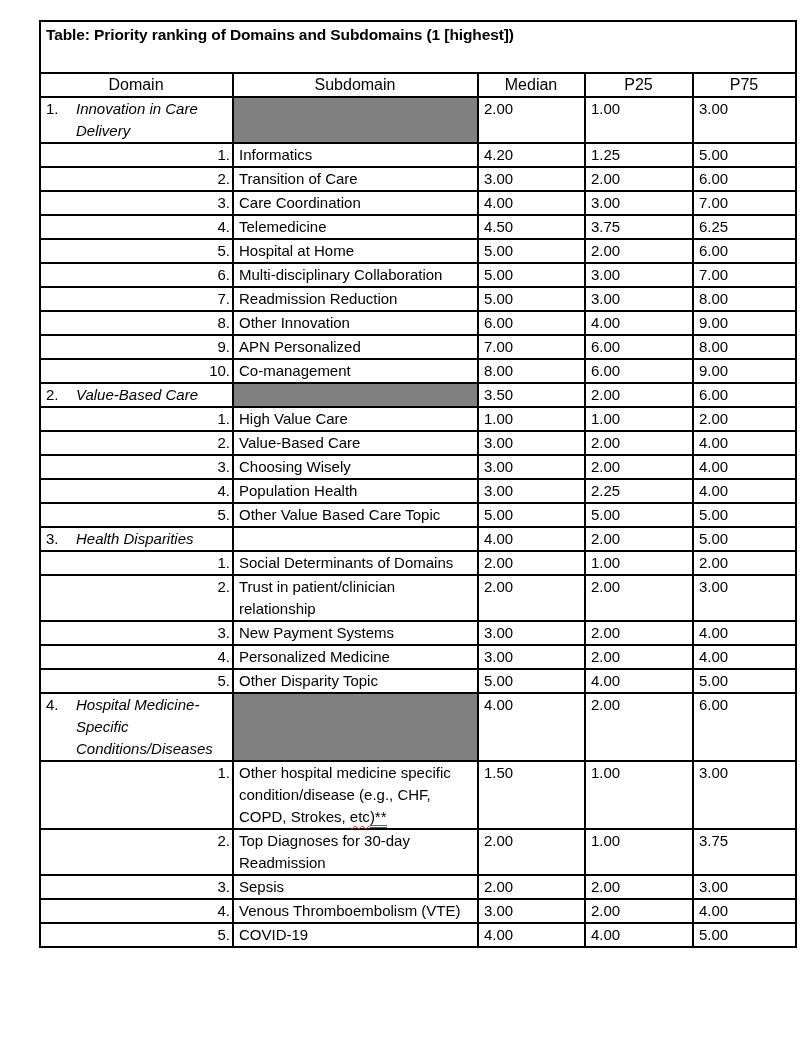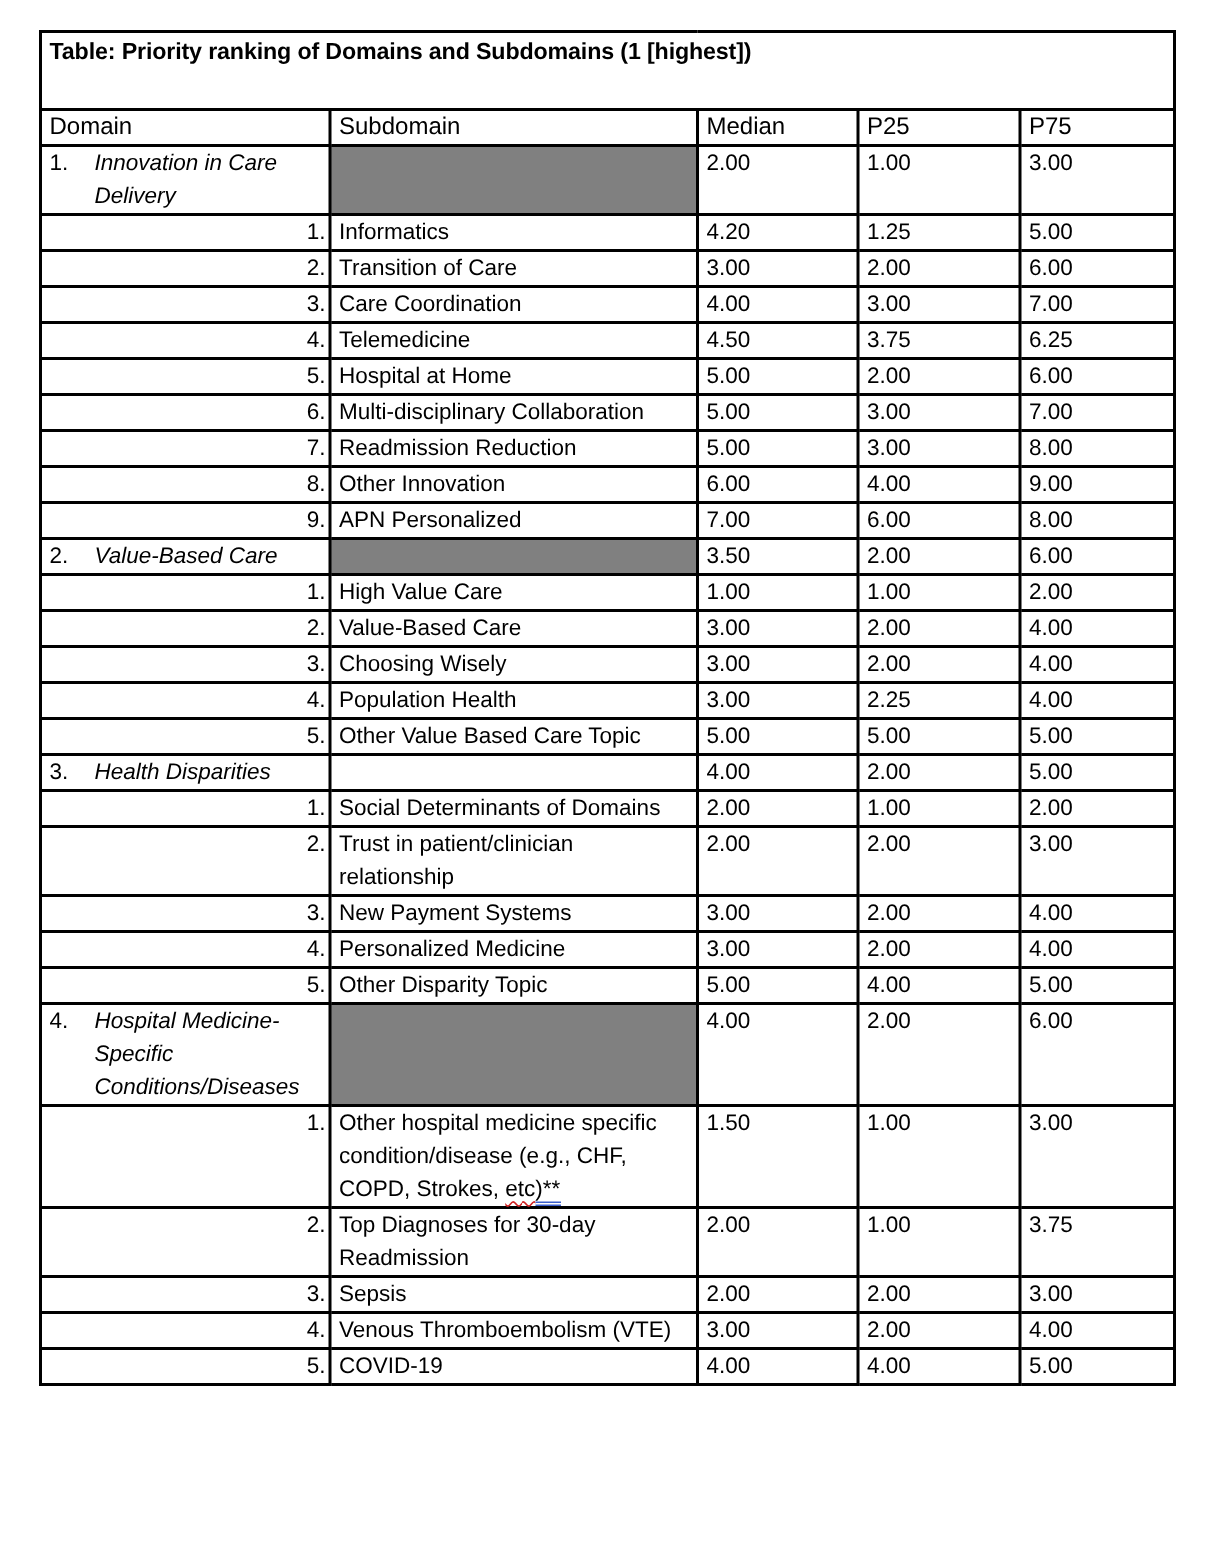--- a/index.html
+++ b/index.html
@@ -9,21 +9,21 @@
     }
     body {
       width: 806px;
       height: 1038px;
       position: relative;
       font-family: "Liberation Sans", "DejaVu Sans", sans-serif;
       color: #000;
     }
     .doc {
       position: absolute;
-      left: 26px;
+      left: 39px;
       top: 20px;
       width: 756px;
     }
     table {
       border-collapse: collapse;
       width: 756px;
       table-layout: fixed;
       font-size: 15px;
       line-height: 22px;
     }
@@ -34,21 +34,21 @@
       text-align: left;
       font-weight: normal;
     }
     .title-cell {
       font-weight: bold;
       height: 48px;
       padding-top: 2px;
       font-size: 15.5px;
       letter-spacing: -0.1px;
     }
-    .head-row td { height: 22px; font-size: 16px; }
+    .head-row td { height: 22px; font-size: 16px; text-align: center; }
     .shaded { background: #808080; }
     .num-col { text-align: right; padding-right: 2px; }
     .dom-num { display: inline-block; width: 30px; }
     .dom-wrap { display: flex; }
     .dom-wrap .dom-text { flex: 1; font-style: italic; }
     .spell-err {
       text-decoration: underline wavy #d02020;
       text-decoration-thickness: 1px;
       text-underline-offset: 3px;
       text-align: right;
@@ -154,20 +154,27 @@
           <td>9.00</td>
         </tr>
         <tr>
           <td class="num-col">9.</td>
           <td>APN Personalized</td>
           <td>7.00</td>
           <td>6.00</td>
           <td>8.00</td>
         </tr>
         <tr>
+          <td class="num-col">10.</td>
+          <td>Co-management</td>
+          <td>8.00</td>
+          <td>6.00</td>
+          <td>9.00</td>
+        </tr>
+        <tr>
           <td>
             <div class="dom-wrap">
               <span class="dom-num">2.</span>
               <span class="dom-text">Value-Based Care</span>
             </div>
           </td>
           <td class="shaded"></td>
           <td>3.50</td>
           <td>2.00</td>
           <td>6.00</td>

